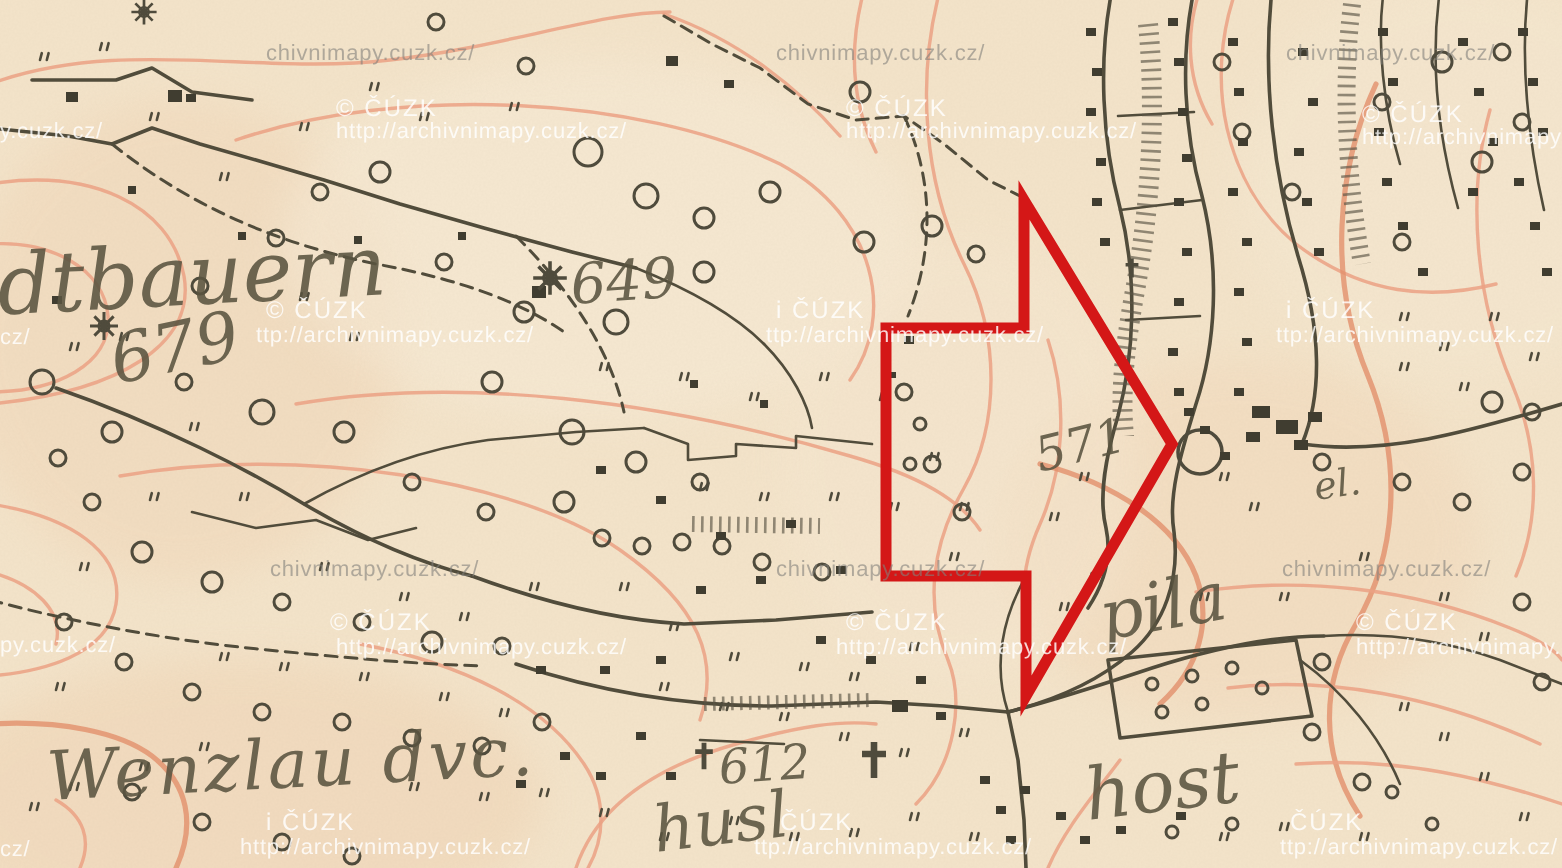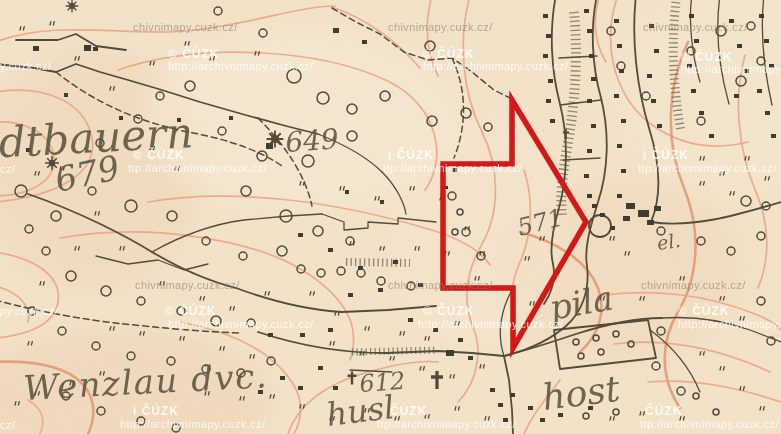--- a/index.html
+++ b/index.html
@@ -13,21 +13,21 @@
   .ink{fill:none;stroke:#514c3b;stroke-width:1.8;stroke-linecap:round;stroke-linejoin:round}
   .ink.thin{stroke-width:1.3}
   .dash{fill:none;stroke:#514c3b;stroke-width:1.5;stroke-dasharray:6 4;stroke-linecap:round}
   .hach{fill:none;stroke:#5a5545;stroke-dasharray:1.3 3.2;opacity:.65}
   .tree{fill:none;stroke:#4f4b3c;stroke-width:1.5}
   .bld{fill:#403d30;stroke:none}
   .lbl{font-family:"DejaVu Serif","Liberation Serif",serif;font-style:italic;fill:#5a5440;opacity:.88}
   .wm{position:absolute;font-size:11px;letter-spacing:.4px;white-space:nowrap;pointer-events:none;line-height:1}
   .wm.white{color:rgba(255,255,255,.82)}
   .wm.gray{color:rgba(130,128,124,.6);font-size:11px}
-  .wm.b{font-weight:bold;font-size:12px;letter-spacing:1px}
+  .wm.b{font-weight:normal;font-size:12px;letter-spacing:1px}
 </style>
 </head>
 <body>
 
 <div id="viewport">
 <svg width="781" height="434" viewBox="0 0 781 434">
   <defs>
     <filter id="soft" x="-40%" y="-40%" width="180%" height="180%">
           <feGaussianBlur stdDeviation="9"></feGaussianBlur>
         </filter>
@@ -447,21 +447,21 @@
       <span class="wm white" style="left: 423px; top: 61px; position: absolute;">http://archivnimapy.cuzk.cz/</span>
       <span class="wm white b" style="left: 681px; top: 51px; position: absolute;">© ČÚZK</span>
       <span class="wm white" style="left: 681px; top: 64px; position: absolute;">http://archivnimapy.cuzk.cz/</span>
       <span class="wm white" style="left: 0px; top: 164px; position: absolute;">cz/</span>
       <span class="wm white b" style="left: 133px; top: 149px; position: absolute;">© ČÚZK</span>
       <span class="wm white" style="left: 128px; top: 163px; position: absolute;">ttp://archivnimapy.cuzk.cz/</span>
       <span class="wm white b" style="left: 388px; top: 149px; position: absolute;">i ČÚZK</span>
       <span class="wm white" style="left: 383px; top: 163px; position: absolute;">ttp://archivnimapy.cuzk.cz/</span>
       <span class="wm white b" style="left: 643px; top: 149px; position: absolute;">i ČÚZK</span>
       <span class="wm white" style="left: 638px; top: 163px; position: absolute;">ttp://archivnimapy.cuzk.cz/</span>
-      <span class="wm white" style="left: 0px; top: 306px; position: absolute; font-style: italic;">py.cuzk.cz/</span>
+      <span class="wm white" style="left: 0px; top: 318px; position: absolute;">py.cuzk.cz/</span>
       <span class="wm white b" style="left: 165px; top: 305px; position: absolute;">© ČÚZK</span>
       <span class="wm white" style="left: 168px; top: 319px; position: absolute;">http://archivnimapy.cuzk.cz/</span>
       <span class="wm white b" style="left: 423px; top: 305px; position: absolute;">© ČÚZK</span>
       <span class="wm white" style="left: 418px; top: 319px; position: absolute;">http://archivnimapy.cuzk.cz/</span>
       <span class="wm white b" style="left: 678px; top: 305px; position: absolute;">© ČÚZK</span>
       <span class="wm white" style="left: 678px; top: 319px; position: absolute;">http://archivnimapy.cuzk.cz/</span>
       <span class="wm white" style="left: 0px; top: 420px; position: absolute;">cz/</span>
       <span class="wm white b" style="left: 133px; top: 405px; position: absolute;">i ČÚZK</span>
       <span class="wm white" style="left: 120px; top: 419px; position: absolute;">http://archivnimapy.cuzk.cz/</span>
       <span class="wm white b" style="left: 390px; top: 405px; position: absolute;">ČÚZK</span>

